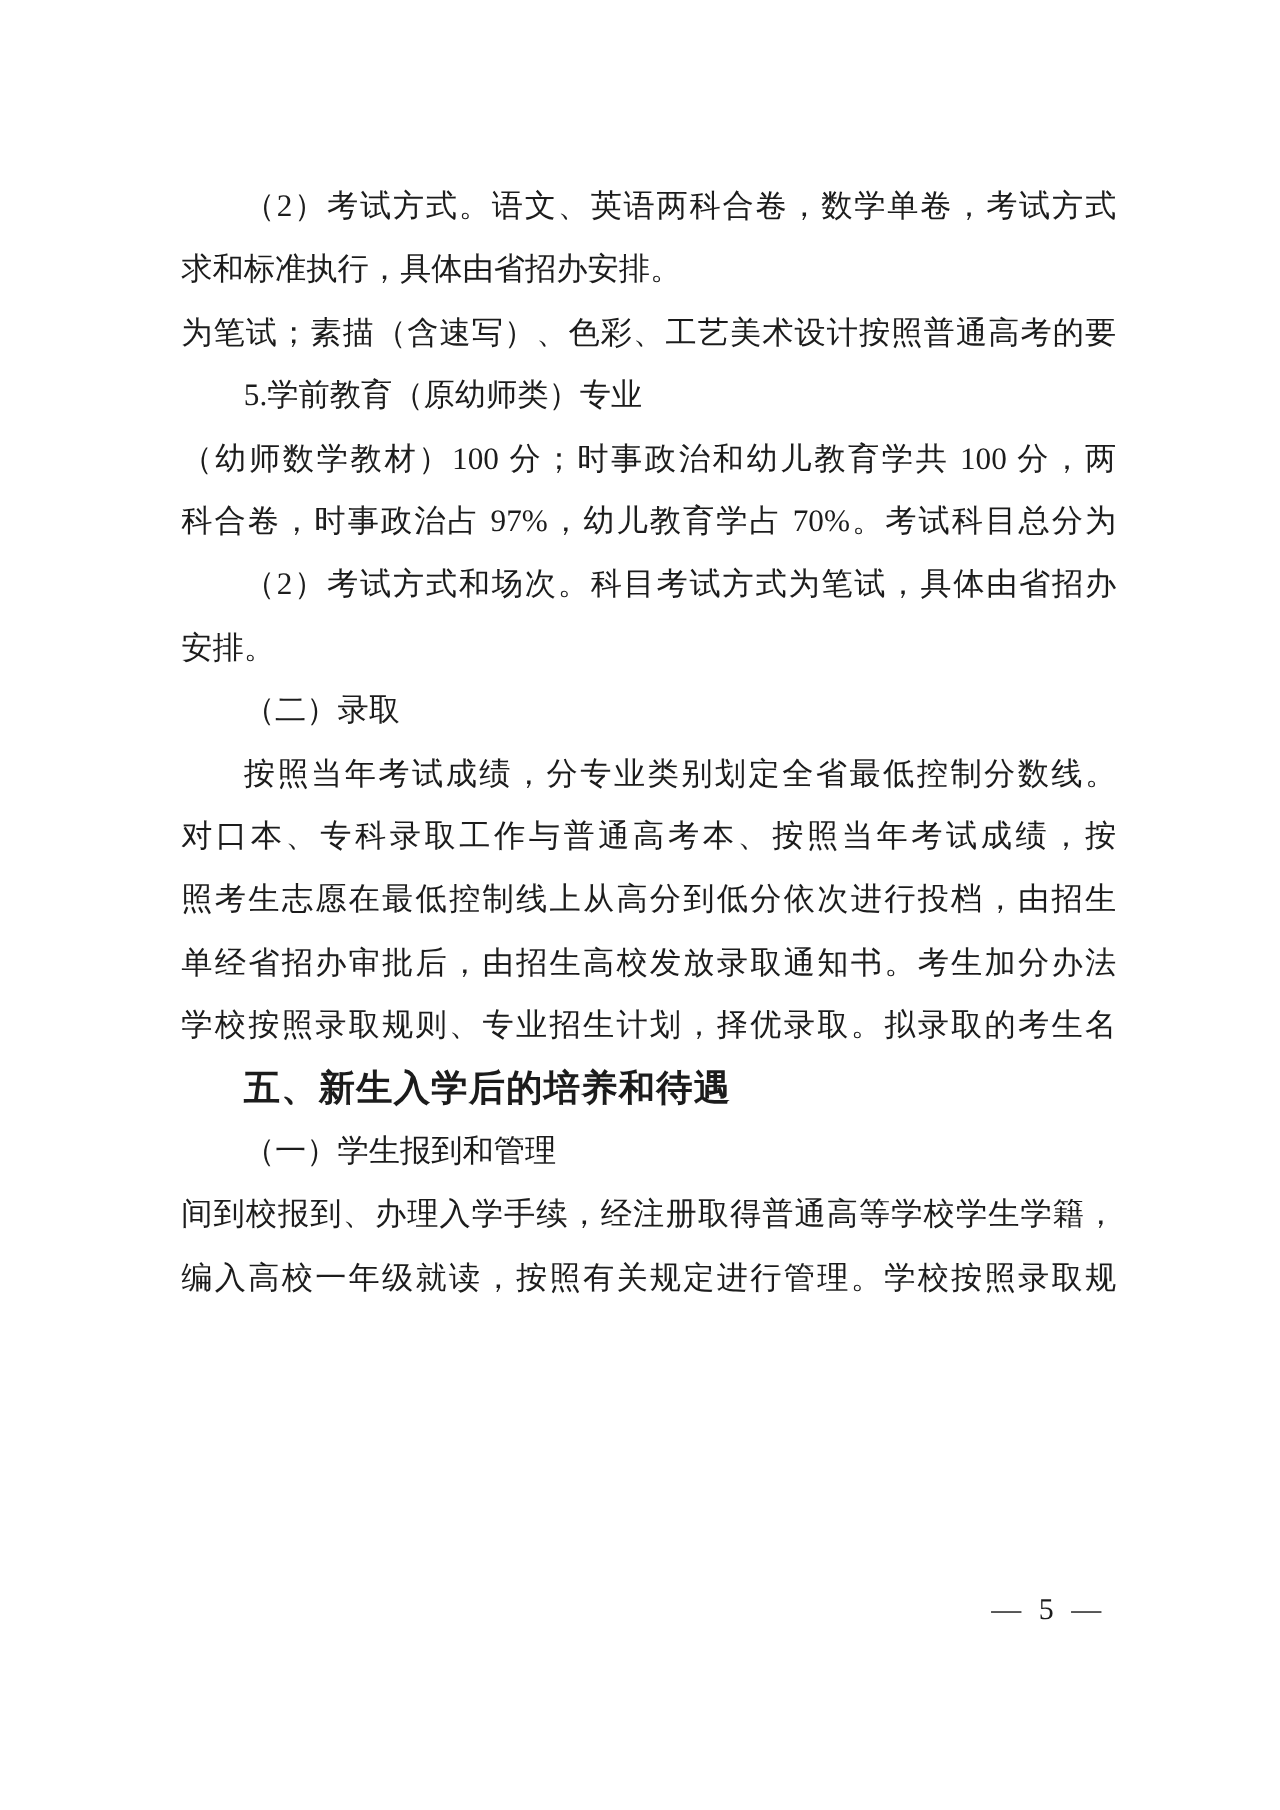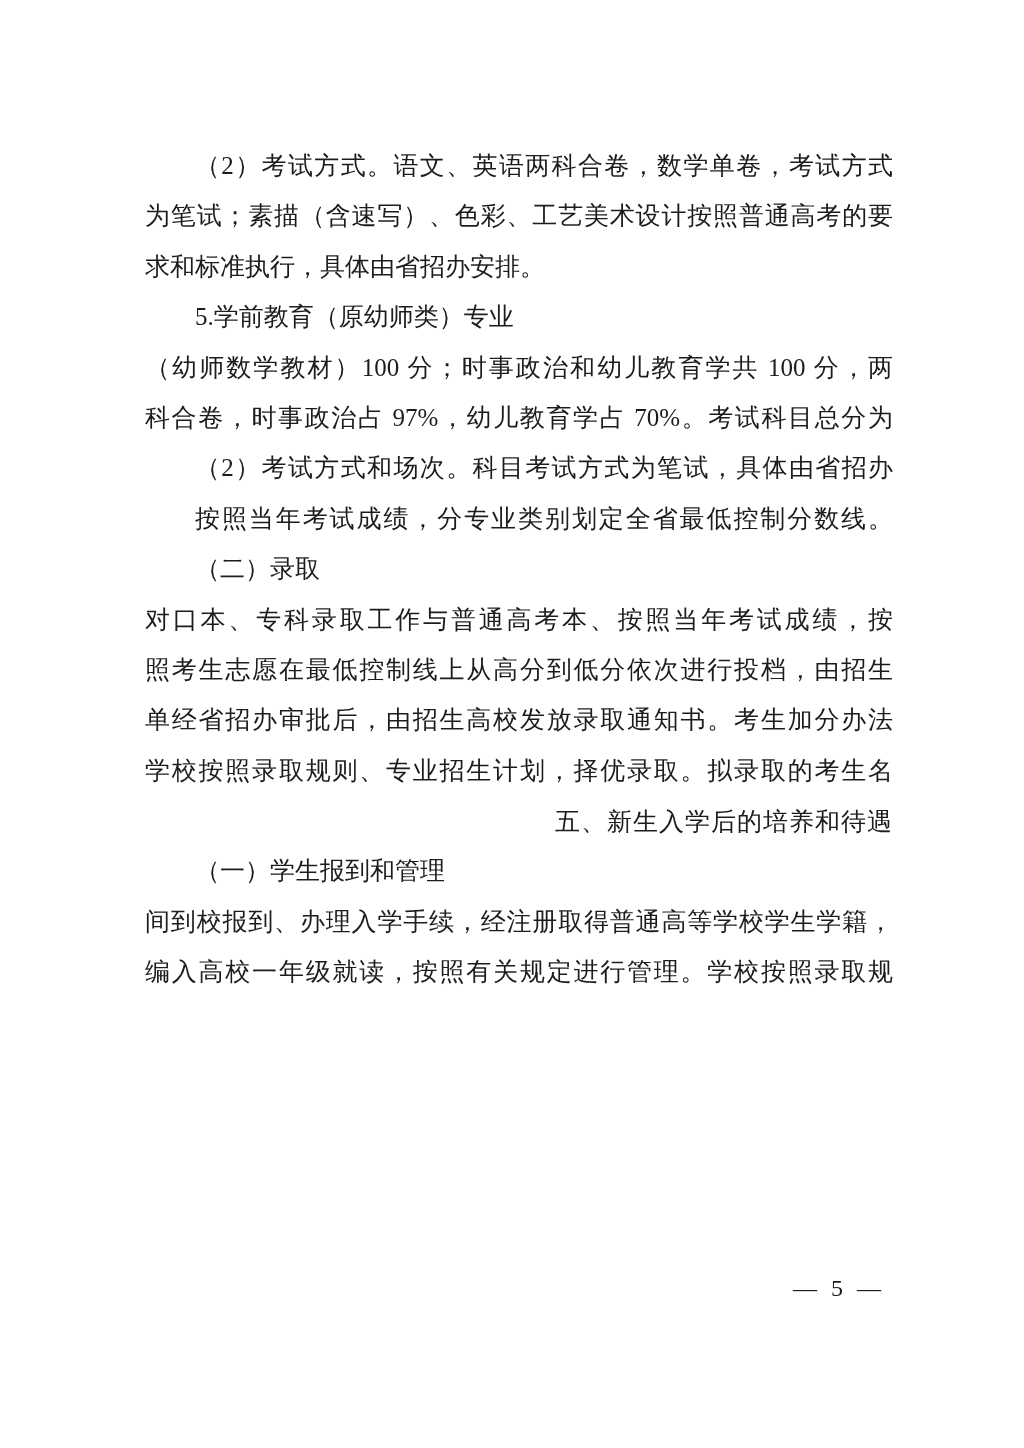--- a/index.html
+++ b/index.html
@@ -30,52 +30,52 @@
   }
   .line.indent {
     padding-left: 50px;
   }
   .line.justify {
     text-align: justify;
     text-align-last: justify;
   }
   .line.heading {
     font-family: "Liberation Sans", "DejaVu Sans", sans-serif;
-    font-weight: normal;
-    font-size: 25px;
+    font-weight: bold;
+    font-size: 29px;
     letter-spacing: 1px;
-    text-align: right;
   }
   .page-number {
     position: absolute;
     top: 1268px;
     right: 139px;
     height: 40px;
     line-height: 40px;
     font-family: "Liberation Serif", "DejaVu Serif", serif;
     font-size: 24px;
     color: #1c1c1c;
     letter-spacing: 4px;
     white-space: nowrap;
   }
 </style>
 </head>
 <body>
 
 <div class="page">
   <main class="text-block">
       <div class="line indent justify">（2）考试方式。语文、英语两科合卷，数学单卷，考试方式</div>
+      <div class="line">求和标准执行，具体由省招办安排。</div>
       <div class="line justify">为笔试；素描（含速写）、色彩、工艺美术设计按照普通高考的要</div>
-      <div class="line">求和标准执行，具体由省招办安排。</div>
       <div class="line indent">5.学前教育（原幼师类）专业</div>
       <div class="line justify">（幼师数学教材）100 分；时事政治和幼儿教育学共 100 分，两</div>
       <div class="line justify">科合卷，时事政治占 97%，幼儿教育学占 70%。考试科目总分为</div>
       <div class="line indent justify">（2）考试方式和场次。科目考试方式为笔试，具体由省招办</div>
+      <div class="line">安排。</div>
+      <div class="line indent">（二）录取</div>
       <div class="line indent justify">按照当年考试成绩，分专业类别划定全省最低控制分数线。</div>
-      <div class="line indent">（二）录取</div>
       <div class="line justify">对口本、专科录取工作与普通高考本、按照当年考试成绩，按</div>
       <div class="line justify">照考生志愿在最低控制线上从高分到低分依次进行投档，由招生</div>
       <div class="line justify">单经省招办审批后，由招生高校发放录取通知书。考生加分办法</div>
       <div class="line justify">学校按照录取规则、专业招生计划，择优录取。拟录取的考生名</div>
       <div class="line indent heading">五、新生入学后的培养和待遇</div>
       <div class="line indent">（一）学生报到和管理</div>
       <div class="line justify">间到校报到、办理入学手续，经注册取得普通高等学校学生学籍，</div>
       <div class="line justify">编入高校一年级就读，按照有关规定进行管理。学校按照录取规则，</div>
     </main>
   <div class="page-number">— 5 —</div>

